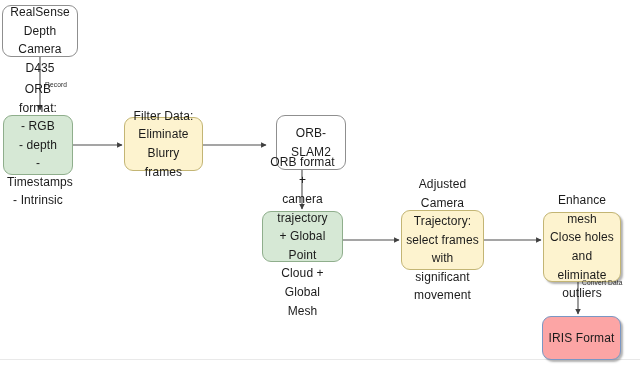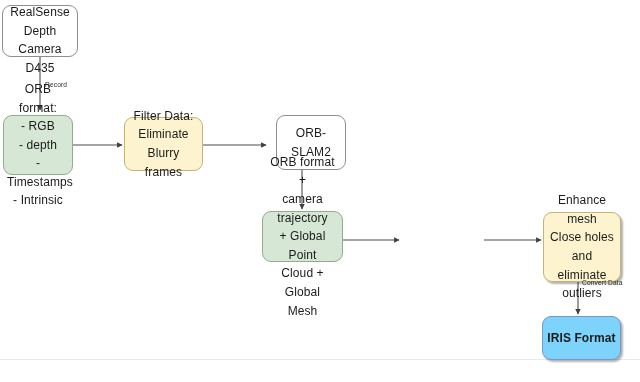--- a/index.html
+++ b/index.html
@@ -28,21 +28,21 @@
     letter-spacing:.1px;
     color:#1b1b1b;
     padding:2px 3px;
     z-index:3;
   }
   .node .txt{white-space:pre-line;display:block;width:100%;}
 
   .n-white{background:#ffffff;border-color:#8f8f8f;}
   .n-green{background:#d6e8d5;border-color:#8fae8c;}
   .n-yellow{background:#fdf3cf;border-color:#c3b574;}
-  .n-blue{background:#7dd3fc;border-color:#7a97c4;font-weight:bold;}
+  .n-blue{background:#fca5a5;border-color:#7a97c4;}
 
   .shadow{box-shadow:2px 2px 2px rgba(0,0,0,.30);}
 
   .edge-label{
     position:absolute;
     font-size:6.6px;
     color:#2a2a2a;
     letter-spacing:.15px;
     z-index:4;
     white-space:nowrap;
@@ -118,20 +118,27 @@
   </div>
 
   <div class="node n-green" style="left:262px;top:211px;width:81px;height:51px;">
     <span class="txt">ORB format +
 camera trajectory
 + Global Point
 Cloud + Global
 Mesh</span>
   </div>
 
+  <div class="node n-yellow" style="left:401px;top:210px;width:83px;height:60px;">
+    <span class="txt">Adjusted Camera
+Trajectory:
+select frames with
+significant
+movement</span>
+  </div>
 
   <div class="node n-yellow shadow" style="left:543px;top:212px;width:78px;height:70px;">
     <span class="txt">Enhance mesh
 Close holes and
 eliminate outliers</span>
   </div>
 
   <div class="node n-blue shadow" style="left:542px;top:316px;width:79px;height:44px;">
     <span class="txt">IRIS Format</span>
   </div>

